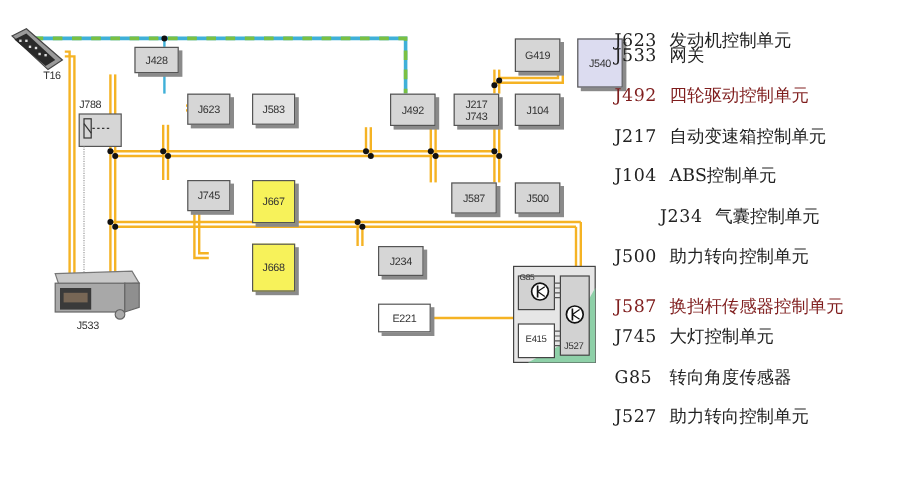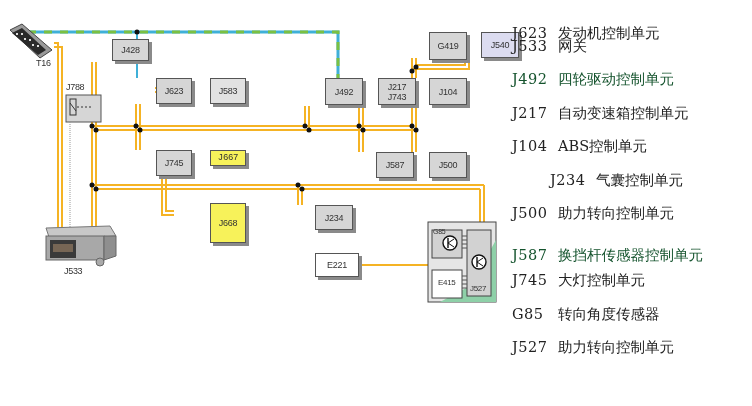--- a/index.html
+++ b/index.html
@@ -12,21 +12,21 @@
          box-shadow:3px 3px 0 #8a8a8a;margin-left:36px; }
   .gray { background:#d6d6d6; }
   .lav { background:#dcdcf0; }
   .yel { background:#f7f25a; }
   .wht { background:#ffffff; }
   .lbl { position:absolute; font-size:9px; color:#333; letter-spacing:-0.3px; }
   #legend { position:absolute; left:512px; top:0; width:240px; }
   .leg { position:absolute; left:0; font-family:"DejaVu Serif", serif; font-size:14.5px;
          white-space:nowrap; color:#222; }
   .leg .code { display:inline-block; width:46px; letter-spacing:0.5px; }
-  .leg.red { color:#14532d; }
+  .leg.red { color:#7f1d1d; }
   svg { position:absolute; left:0; top:0; }
 </style>
 </head>
 <body>
 
 <div id="diagram">
   <svg width="500" height="406">
     <defs>
       <g id="dw"></g>
     </defs>
@@ -188,30 +188,30 @@
   <div class="box gray" style="left:289px; top:78px; width:38px; height:27px;">
       <span>J492</span>
     </div>
   <div class="box gray" style="left:342px; top:78px; width:38px; height:27px; flex-direction:column;">
     <span>J217</span>
     <span>J743</span>
   </div>
   <div class="box gray" style="left:393px; top:32px; width:38px; height:28px;">
       <span>G419</span>
     </div>
-  <div class="box lav" style="left:445px; top:32px; width:38px; height:26px;">
+  <div class="box lav" style="left:445px; top:32px; width:38px; height:41px;">
       <span>J540</span>
     </div>
   <div class="box gray" style="left:393px; top:78px; width:38px; height:27px;">
       <span>J104</span>
     </div>
   <div class="box gray" style="left:120px; top:150px; width:36px; height:26px;">
       <span>J745</span>
     </div>
-  <div class="box yel" style="left:174px; top:150px; width:36px; height:16px;font-family:Liberation Mono, monospace;">
+  <div class="box yel" style="left:174px; top:150px; width:36px; height:36px;">
       <span>J667</span>
     </div>
   <div class="box yel" style="left:174px; top:203px; width:36px; height:40px;">
       <span>J668</span>
     </div>
   <div class="box gray" style="left:340px; top:152px; width:38px; height:26px;">
       <span>J587</span>
     </div>
   <div class="box gray" style="left:393px; top:152px; width:38px; height:26px;">
       <span>J500</span>

